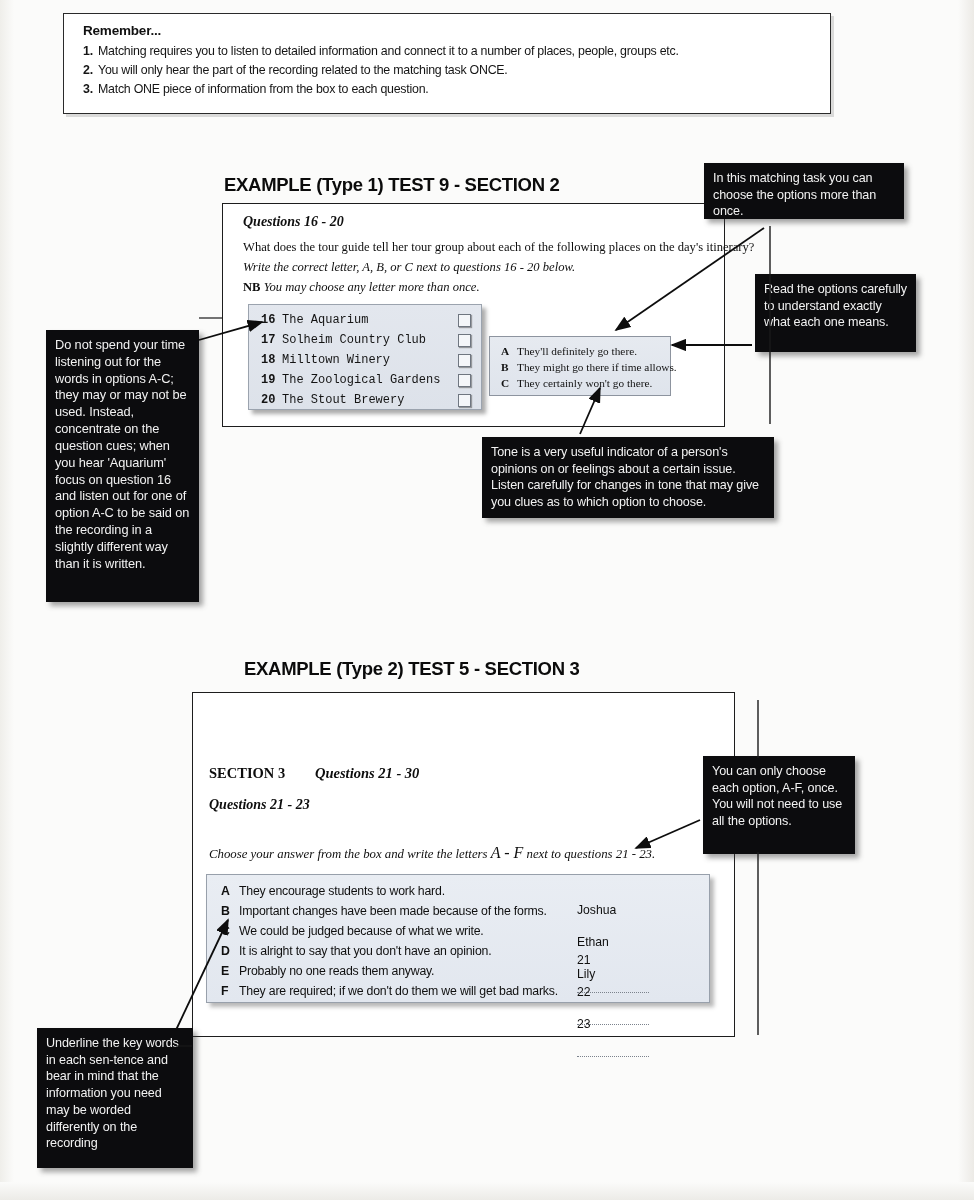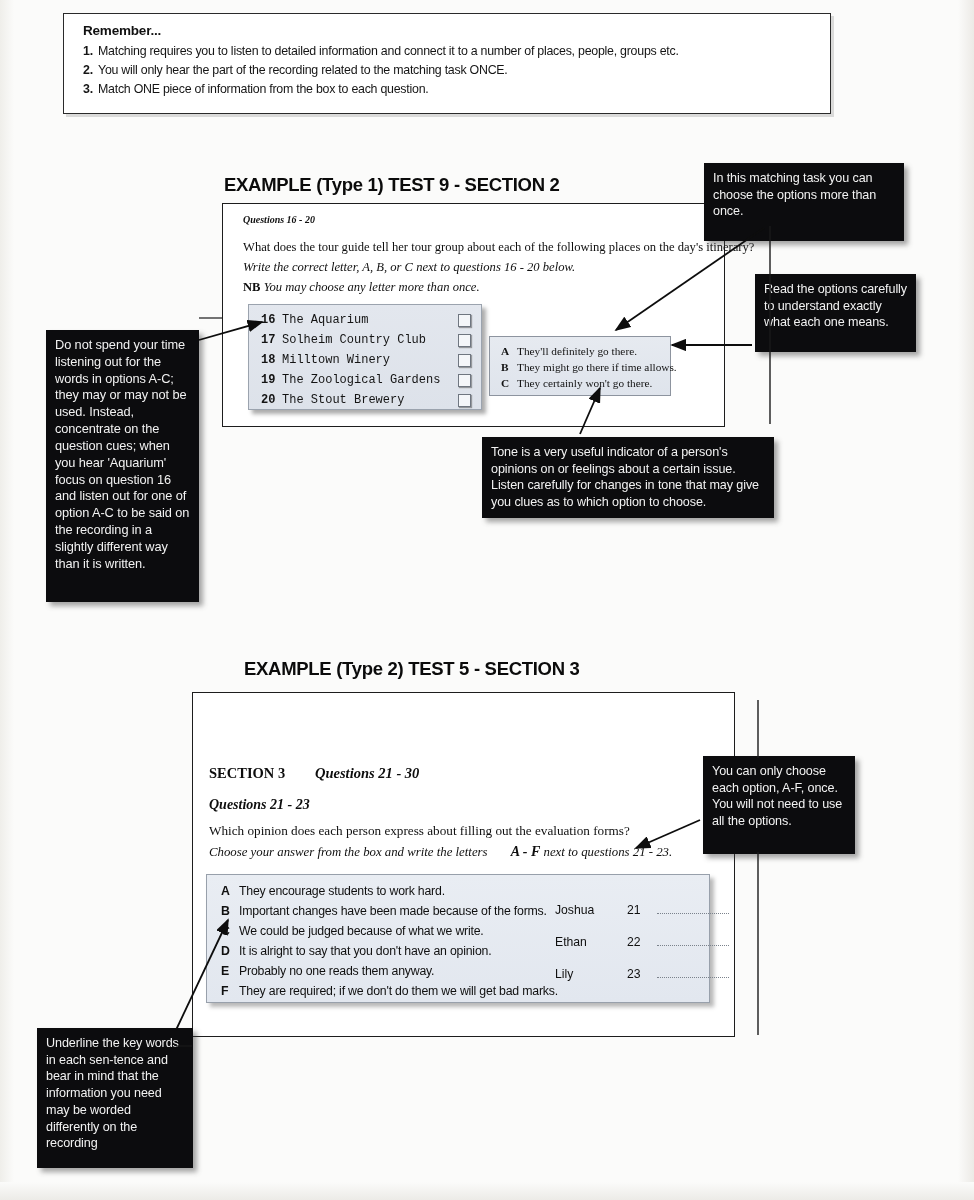--- a/index.html
+++ b/index.html
@@ -42,21 +42,21 @@
   #ex2-heading{left:244px;top:658px;}
 
   
   .ex1-frame{
     position:absolute;left:222px;top:203px;width:501px;height:222px;
     background:#ffffff;border:1.6px solid #1d1d1d;
   }
   .q-title{
     position:absolute;left:20px;top:10px;
     font-family:"Liberation Serif", serif;font-weight:bold;font-style:italic;
-    font-size:10px;color:#101010;
+    font-size:14px;color:#101010;
   }
   .q-line{
     position:absolute;left:20px;
     font-family:"Liberation Serif", serif;font-size:12.6px;color:#0f0f0f;
     white-space:nowrap;
   }
   #ex1-l1{top:36px;font-style:normal;}
   #ex1-l2{top:56px;font-style:italic;}
   #ex1-l3{top:76px;font-style:italic;}
   #ex1-l3 b{font-style:normal;font-weight:bold;margin-top:28px;}
@@ -119,52 +119,52 @@
     font-family:"Liberation Serif", serif;font-weight:bold;font-style:italic;font-size:14px;color:#0d0d0d;
   }
   #ex2-l1{
     position:absolute;left:16px;top:130px;
     font-family:"Liberation Serif", serif;font-size:13.2px;color:#0f0f0f;white-space:nowrap;
   }
   #ex2-l2{
     position:absolute;left:16px;top:151px;
     font-family:"Liberation Serif", serif;font-size:12.8px;font-style:italic;color:#0f0f0f;white-space:nowrap;
   }
-  #ex2-l2 b{font-weight:bold;font-size:14px;margin-left:20px;}
+  #ex2-l2 b{font-weight:normal;font-size:16px;}
 
   
   .abox{
     position:absolute;left:13px;top:181px;width:502px;height:127px;
     background:linear-gradient(180deg,#e9edf3,#e2e7ef);
     border:1px solid #98a0ab;
     box-shadow:4px 4px 4px rgba(80,80,80,.4);
   }
   .arow{
     position:absolute;left:14px;display:flex;align-items:baseline;
     font-size:12.3px;color:#101010;white-space:nowrap;letter-spacing:-.2px;
   }
   .arow .alet{font-weight:bold;width:18px;flex:0 0 18px;}
   .nrow{
     position:absolute;left:348px;display:flex;align-items:baseline;
-    font-size:12.2px;color:#101010;
+    font-size:12.2px;color:#101010;flex-direction:column;
   }
   .nrow .nname{width:50px;flex:0 0 50px;}
   .nrow .nnum{font-weight:normal;width:30px;flex:0 0 30px;margin-left:22px;}
   .nrow .ndots{
     width:72px;border-bottom:1px dotted #7b828c;height:9px;
   }
 
   
   .note{
     position:absolute;background:#0c0c0e;color:#f2f2f2;
     font-size:12.6px;line-height:1.33;letter-spacing:-.1px;
     padding:7px 8px 8px 9px;box-sizing:border-box;
     box-shadow:4px 4px 5px rgba(60,60,60,.45);
   }
-  #note-matching{left:704px;top:163px;width:200px;height:78px;}
+  #note-matching{left:704px;top:163px;width:200px;height:56px;}
   #note-readopts{left:755px;top:274px;width:161px;height:78px;}
   #note-donotspend{left:46px;top:330px;width:153px;height:272px;font-size:12.8px;line-height:1.315;}
   #note-tone{left:482px;top:437px;width:292px;height:81px;}
   #note-onlychoose{left:703px;top:756px;width:152px;height:98px;}
   #note-underline{left:37px;top:1028px;width:156px;height:140px;}
 
   
   .overlay{position:absolute;left:0;top:0;width:974px;height:1200px;pointer-events:none;}
 </style>
 </head>
@@ -243,21 +243,20 @@
     </div>
   </div>
 </div>
 
 <div class="example-heading" id="ex2-heading">EXAMPLE (Type 2) TEST 5 - SECTION 3</div>
 
 <div class="ex2-frame">
   <div class="sec-line" id="ex2-seclabel">SECTION 3</div>
   <div class="sec-line" id="ex2-secq">Questions 21 - 30</div>
   <div id="ex2-qtitle">Questions 21 - 23</div>
-  <div id="ex2-l1">Which opinion does each person express about filling out the evaluation forms?</div>
   <div id="ex2-l2"><span>Choose your answer from the box and write the letters </span><b>A - F</b><span> next to questions 21 - 23.</span></div>
 
   <div class="abox">
     <div class="arow" style="top:9px">
       <span class="alet">A</span>
       <span>They encourage students to work hard.</span>
     </div>
     <div class="arow" style="top:29px">
       <span class="alet">B</span>
       <span>Important changes have been made because of the forms.</span>

